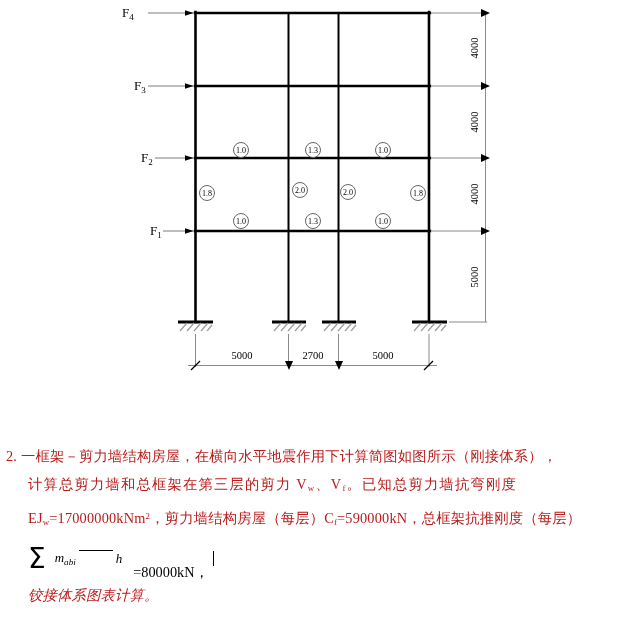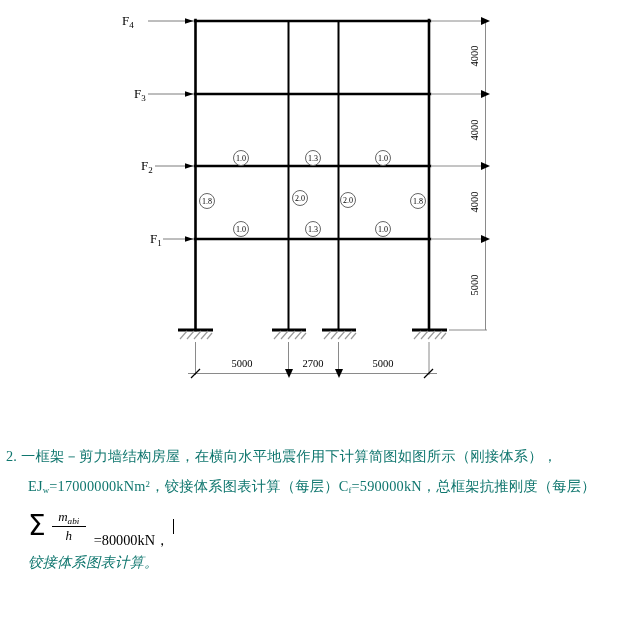--- a/index.html
+++ b/index.html
@@ -11,41 +11,41 @@
     width: 639px;
     height: 621px;
     position: relative;
     font-family: "Liberation Sans", sans-serif;
     color: #000;
     overflow: hidden;
   }
   #diagram-wrap {
     position: absolute;
     left: 0;
-    top: 8px;
+    top: 0;
     width: 526px;
     height: 430px;
   }
   #diagram-svg {
     display: block;
   }
   #problem-text {
     position: absolute;
     left: 0;
     top: 432px;
     width: 639px;
     height: 189px;
     box-sizing: border-box;
     padding: 10px 14px 0 6px;
   }
   .txt-line {
     font-family: "Liberation Serif", serif;
     font-size: 14.3px;
     line-height: 28px;
-    color: #0f766e;
+    color: #b91c1c;
     white-space: nowrap;
     letter-spacing: 0.2px;
   }
   .txt-line.indent {
     padding-left: 22px;
   }
   .txt-line.justify-wide {
     letter-spacing: 1.2px;
   }
   .num-prefix {
@@ -68,22 +68,22 @@
     padding-left: 22px;
   }
   .sigma {
     font-size: 28px;
     line-height: 1;
     font-family: "DejaVu Sans", sans-serif;
     margin-right: 3px;
   }
   .frac {
     display: inline-flex;
-    flex-direction: column;
-    align-items: center;
+    flex-direction: row;
+    align-items: flex-start;
     vertical-align: middle;
     margin: 0 3px;
   }
   .frac .numer {
     font-style: italic;
     font-size: 13px;
     padding: 0 3px 1px 3px;
   }
   .frac .numer sub {
     font-size: 0.7em;
@@ -315,23 +315,26 @@
   </svg>
 </div>
 
 <div id="problem-text">
 
   <div class="txt-line">
     <span class="num-prefix">2.</span>
     <span>一框架－剪力墙结构房屋，在横向水平地震作用下计算简图如图所示（刚接体系），</span>
   </div>
 
+  <div class="txt-line indent justify-wide">
+    <span>计算总剪力墙和总框架在第三层的剪力 V</span><sub>w</sub><span>、V</span><sub>f</sub><span>。已知总剪力墙抗弯刚度</span>
+  </div>
 
   <div class="txt-line indent">
-    <span>EJ</span><sub>w</sub><span>=17000000kNm</span><sup>2</sup><span>，铰接体系图表计算（每层）C</span><sub>f</sub><span>=590000kN，总框架抗推刚度（每层）</span>
+    <span>EJ</span><sub>w</sub><span>=17000000kNm</span><sup>2</sup><span>，剪力墙结构房屋（每层）C</span><sub>f</sub><span>=590000kN，总框架抗推刚度（每层）</span>
   </div>
 
   <div class="formula-row">
     <span class="sigma">Σ</span>
     <span class="frac">
       <span class="numer"><span>m</span><sub>abi</sub></span>
       <span class="bar"></span>
       <span class="denom">h</span>
     </span>
     <span class="eq-tail">=80000kN，</span>

